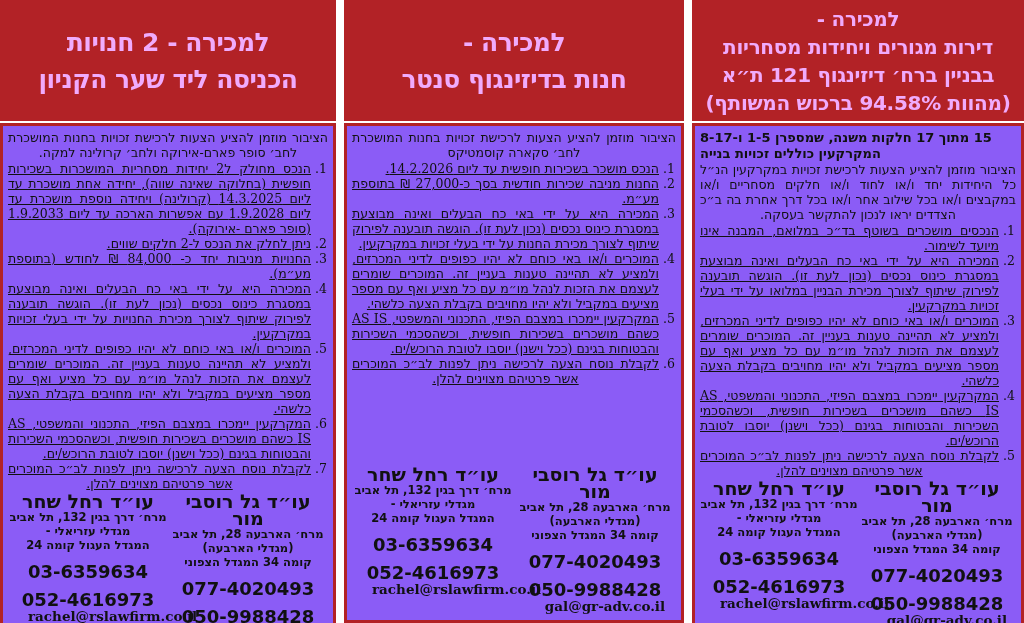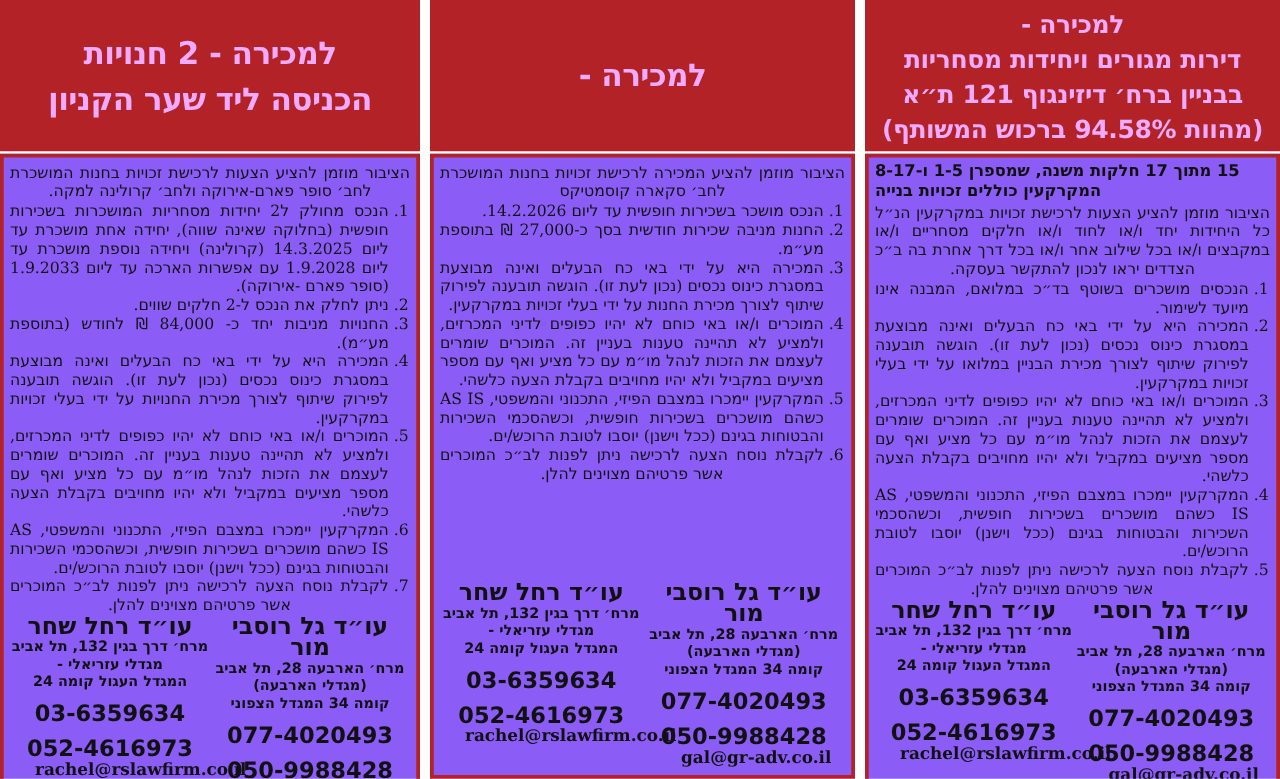--- a/index.html
+++ b/index.html
@@ -20,21 +20,21 @@
   .ad-right .ad-header .hl { font-size:20px; line-height:28px; letter-spacing:-0.3px; }
   .ad-body {
     border:3px solid #b22226; margin-top:2px; flex:1;
     background:#8b5cf6; padding:4px 5px 5px 5px;
     display:flex; flex-direction:column;
     font-family:"DejaVu Serif","DejaVu Sans",serif;
     font-size:12.5px; line-height:15px; color:#111;
   }
   .lead-bold { font-weight:bold; text-align:left; font-size:13px; line-height:16px; font-family:"DejaVu Sans",sans-serif; }
   .intro { text-align:justify; text-align-last:center; margin-bottom:1px; }
-  ol.items { padding-right:17px; }
+  ol.items { padding-right:17px;text-decoration:underline; }
   ol.items li { text-align:justify; }
   ol.items li:last-child { text-align-last:center; }
   .contact-row { margin-top:auto; display:flex; direction:rtl; text-align:center; font-family:"DejaVu Sans",sans-serif; padding-top:2px; }
   .contact { width:50%; font-weight:bold; }
   .contact .name  { font-size:19px; line-height:17px; }
   .contact .addr  { font-size:11.5px; line-height:14px; }
   .contact .phone { font-size:18px;  line-height:16px;margin-top:12px; }
   .contact .email { font-size:13.5px; line-height:17px; font-family:"DejaVu Serif",serif; direction:ltr;margin-left:20px; }
 </style>
 </head>
@@ -79,23 +79,24 @@
           <div class="phone">052-4616973</div>
           <div class="email">rachel@rslawfirm.co.il</div>
         </div>
       </div>
     </div>
   </div>
 
   <div class="ad ad-middle">
     <div class="ad-header">
       <div class="hl">למכירה -</div>
+      <div class="hl">חנות בדיזינגוף סנטר</div>
     </div>
     <div class="ad-body">
-      <p class="intro">הציבור מוזמן להציע המכירה לרכישת זכויות בחנות המושכרת לחב׳ סקארה קוסמטיקס</p>
+      <p class="intro">הציבור מוזמן להציע הצעות לרכישת זכויות בחנות המושכרת לחב׳ סקארה קוסמטיקס</p>
       <ol class="items">
         <li>הנכס מושכר בשכירות חופשית עד ליום 14.2.2026.</li>
         <li>החנות מניבה שכירות חודשית בסך כ-27,000 ₪ בתוספת מע״מ.</li>
         <li>המכירה היא על ידי באי כח הבעלים ואינה מבוצעת במסגרת כינוס נכסים (נכון לעת זו). הוגשה תובענה לפירוק שיתוף לצורך מכירת החנות על ידי בעלי זכויות במקרקעין.</li>
         <li>המוכרים ו/או באי כוחם לא יהיו כפופים לדיני המכרזים, ולמציע לא תהיינה טענות בעניין זה. המוכרים שומרים לעצמם את הזכות לנהל מו״מ עם כל מציע ואף עם מספר מציעים במקביל ולא יהיו מחויבים בקבלת הצעה כלשהי.</li>
         <li>המקרקעין יימכרו במצבם הפיזי, התכנוני והמשפטי, AS IS כשהם מושכרים בשכירות חופשית, וכשהסכמי השכירות והבטוחות בגינם (ככל וישנן) יוסבו לטובת הרוכש/ים.</li>
         <li>לקבלת נוסח הצעה לרכישה ניתן לפנות לב״כ המוכרים אשר פרטיהם מצוינים להלן.</li>
       </ol>
       <div class="contact-row">
         <div class="contact">

